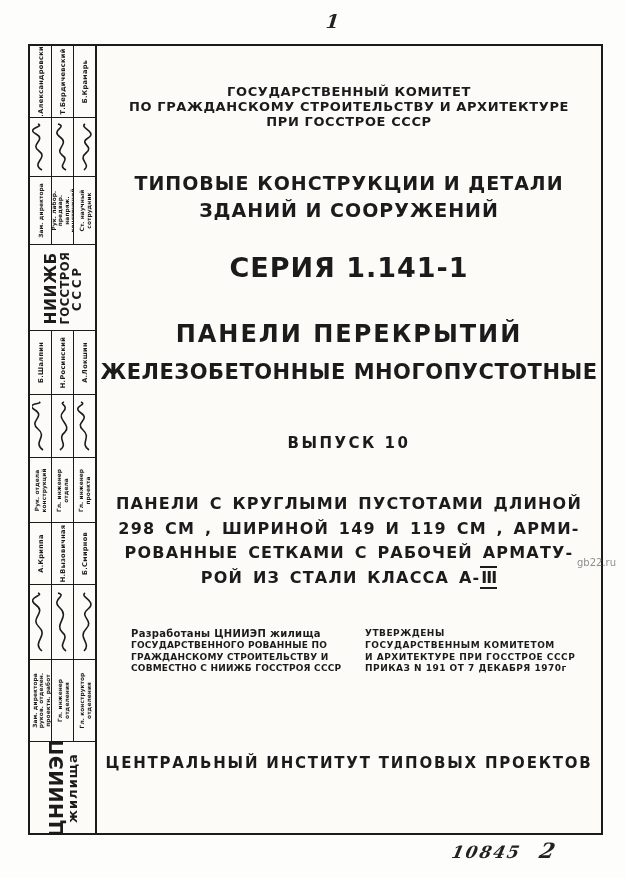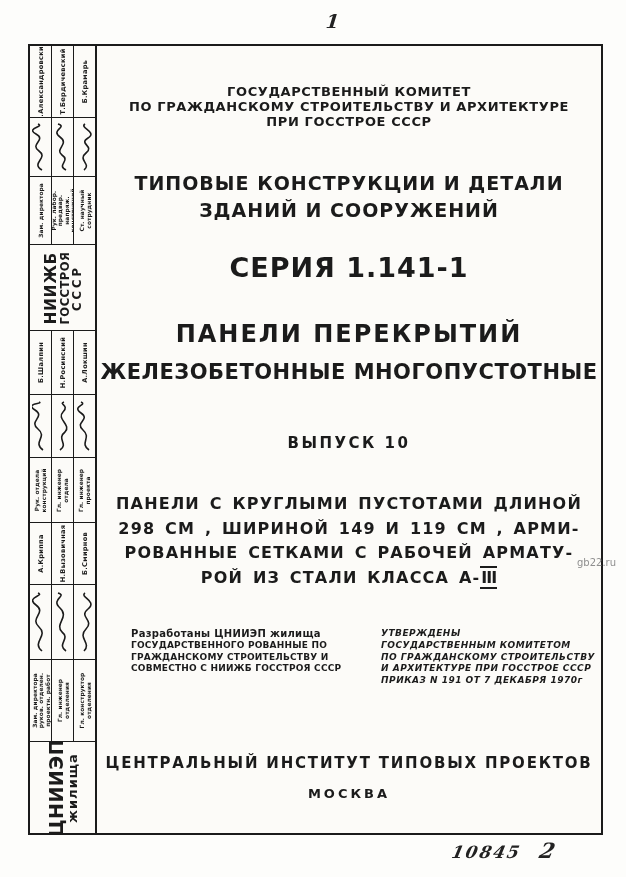--- a/index.html
+++ b/index.html
@@ -37,21 +37,21 @@
   #series { top:206px; font-size:27px; font-weight:bold; letter-spacing:1px; }
   #subject1 { top:274px; font-size:24px; font-weight:bold; letter-spacing:2px; }
   #subject2 { top:314px; font-size:21px; font-weight:bold; letter-spacing:0.5px; }
   #issue { top:388px; font-size:15px; font-weight:bold; letter-spacing:2.5px; }
   #descr { top:446px; font-size:16px; font-weight:bold; letter-spacing:1.2px; line-height:24.5px; word-spacing:3px; }
   .steel-class { border-top:2px solid #1b1b1b; border-bottom:2px solid #1b1b1b; padding:0 1px; letter-spacing:-1px; }
   #cols { position:absolute; top:582px; left:0; right:0; }
   .mini { position:absolute; font-size:9px; font-weight:bold; line-height:11.8px; letter-spacing:0.2px; text-align:left; }
   #developed { left:34px; width:250px; }
   #developed .first { font-size:10px; letter-spacing:0.3px; }
-  #approved { left:284px; width:230px; letter-spacing:0.5px;font-style:italic; }
+  #approved { left:268px; width:230px; letter-spacing:0.5px; }
   #institute { top:708px; font-size:15px; font-weight:bold; letter-spacing:1.8px;text-align:center; }
   #city { top:740px; font-size:13px; font-weight:bold; letter-spacing:3px; }
 
   #footer-code { position:absolute; left:452px; top:842px; font-size:17px; font-weight:bold; transform:skewX(-12deg); letter-spacing:2px; }
   #footer-page { position:absolute; left:540px; top:838px; font-size:21px; font-weight:bold; transform:skewX(-14deg); }
   #watermark { position:absolute; left:577px; top:557px; font-size:10px; color:#8f8f8f; font-weight:normal; font-family:"DejaVu Sans", sans-serif; z-index:3; }
 </style>
 </head>
 <body>
 
@@ -238,27 +238,25 @@
     <div id="cols">
       <div id="developed" class="mini">
         <div class="first">Разработаны ЦНИИЭП жилища</div>
         <div>ГОСУДАРСТВЕННОГО  РОВАННЫЕ  ПО</div>
         <div>ГРАЖДАНСКОМУ  СТРОИТЕЛЬСТВУ  И</div>
         <div>СОВМЕСТНО С НИИЖБ ГОССТРОЯ СССР</div>
       </div>
       <div id="approved" class="mini">
         <div>УТВЕРЖДЕНЫ</div>
         <div>ГОСУДАРСТВЕННЫМ КОМИТЕТОМ</div>
-        <div>ПО ГРАЖДАНСКОМУ СТРОИТЕЛЬСТВУ</div>
         <div>И АРХИТЕКТУРЕ  ПРИ ГОССТРОЕ СССР</div>
         <div>ПРИКАЗ N 191 ОТ 7 ДЕКАБРЯ  1970г</div>
       </div>
     </div>
 
     <div id="institute" class="cblock">ЦЕНТРАЛЬНЫЙ  ИНСТИТУТ  ТИПОВЫХ  ПРОЕКТОВ</div>
-    <div id="city" class="cblock">МОСКВА</div>
 
   </div>
 </div>
 
 <div id="footer-code" class="handwritten">10845</div>
 <div id="footer-page" class="handwritten">2</div>
 <div id="watermark">gb22.ru</div>
 
 </body></html>

